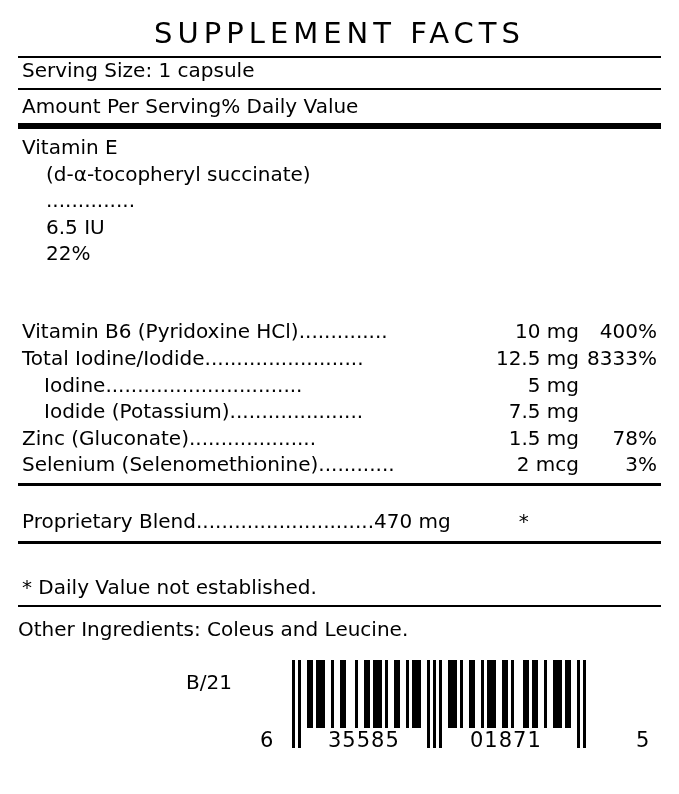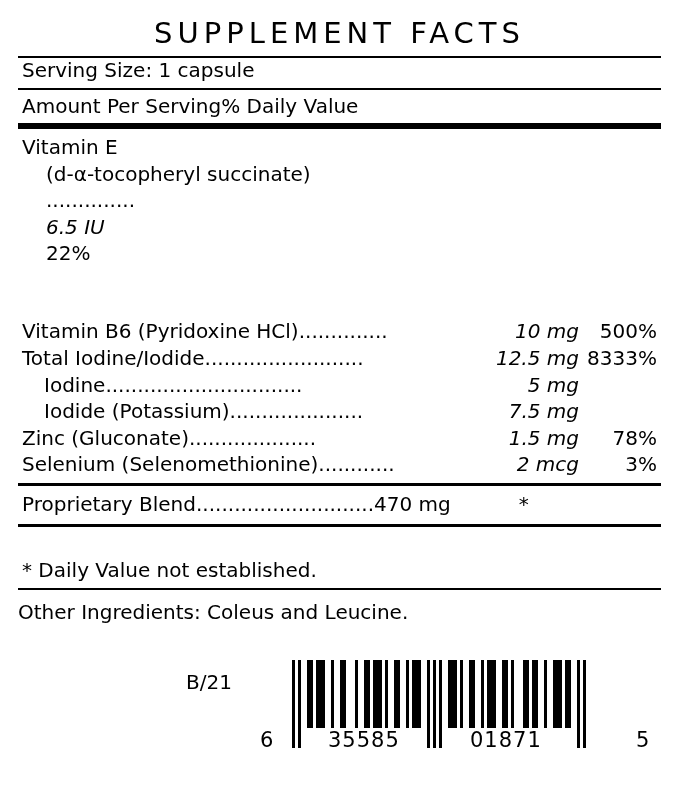--- a/index.html
+++ b/index.html
@@ -74,37 +74,37 @@
     overflow: hidden;
     white-space: nowrap;
     letter-spacing: 0px;
     font-size: 20px;
     margin: 0 0px;
   }
   .row .amt {
     flex: 0 0 auto;
     text-align: right;
     padding-right: 0px;
-    font-style: italic;
   }
   .row .dv {
     flex: 0 0 78px;
     text-align: right;
   }
   .indent1 { padding-left: 24px; flex-direction: column; }
   .indent2 { padding-left: 22px; }
 
   .blend-wrap {
     padding: 6px 6px 4px 6px;
   }
   .blend-head {
     display: flex;
     align-items: center;
     font-size: 20px;
     white-space: nowrap;
+    margin-top: 17px;
   }
   .blend-head .dv {
     flex: 0 0 78px;
     text-align: right;
   }
   .blend-body {
     font-size: 20px;
     line-height: 1.33;
     text-align: justify;
     padding: 2px 28px 2px 30px;
@@ -209,21 +209,21 @@
       <span class="nm">(d-α-tocopheryl succinate)</span>
       <span class="dots">..............</span>
       <span class="amt">6.5 IU</span>
       <span class="dv">22%</span>
     </div>
 
     <div class="row">
       <span class="nm">Vitamin B6 (Pyridoxine HCl)</span>
       <span class="dots">..............</span>
       <span class="amt">10 mg</span>
-      <span class="dv">500%</span>
+      <span class="dv">400%</span>
     </div>
 
     <div class="row">
       <span class="nm">Total Iodine/Iodide</span>
       <span class="dots">.........................</span>
       <span class="amt">12.5 mg</span>
       <span class="dv">8333%</span>
     </div>
 
     <div class="row indent2">

